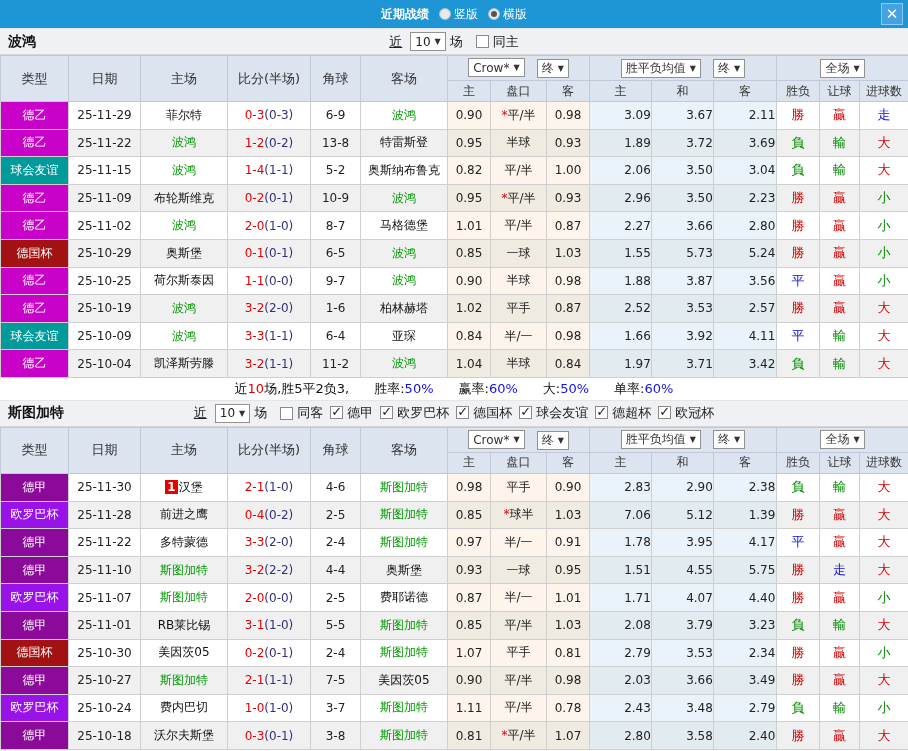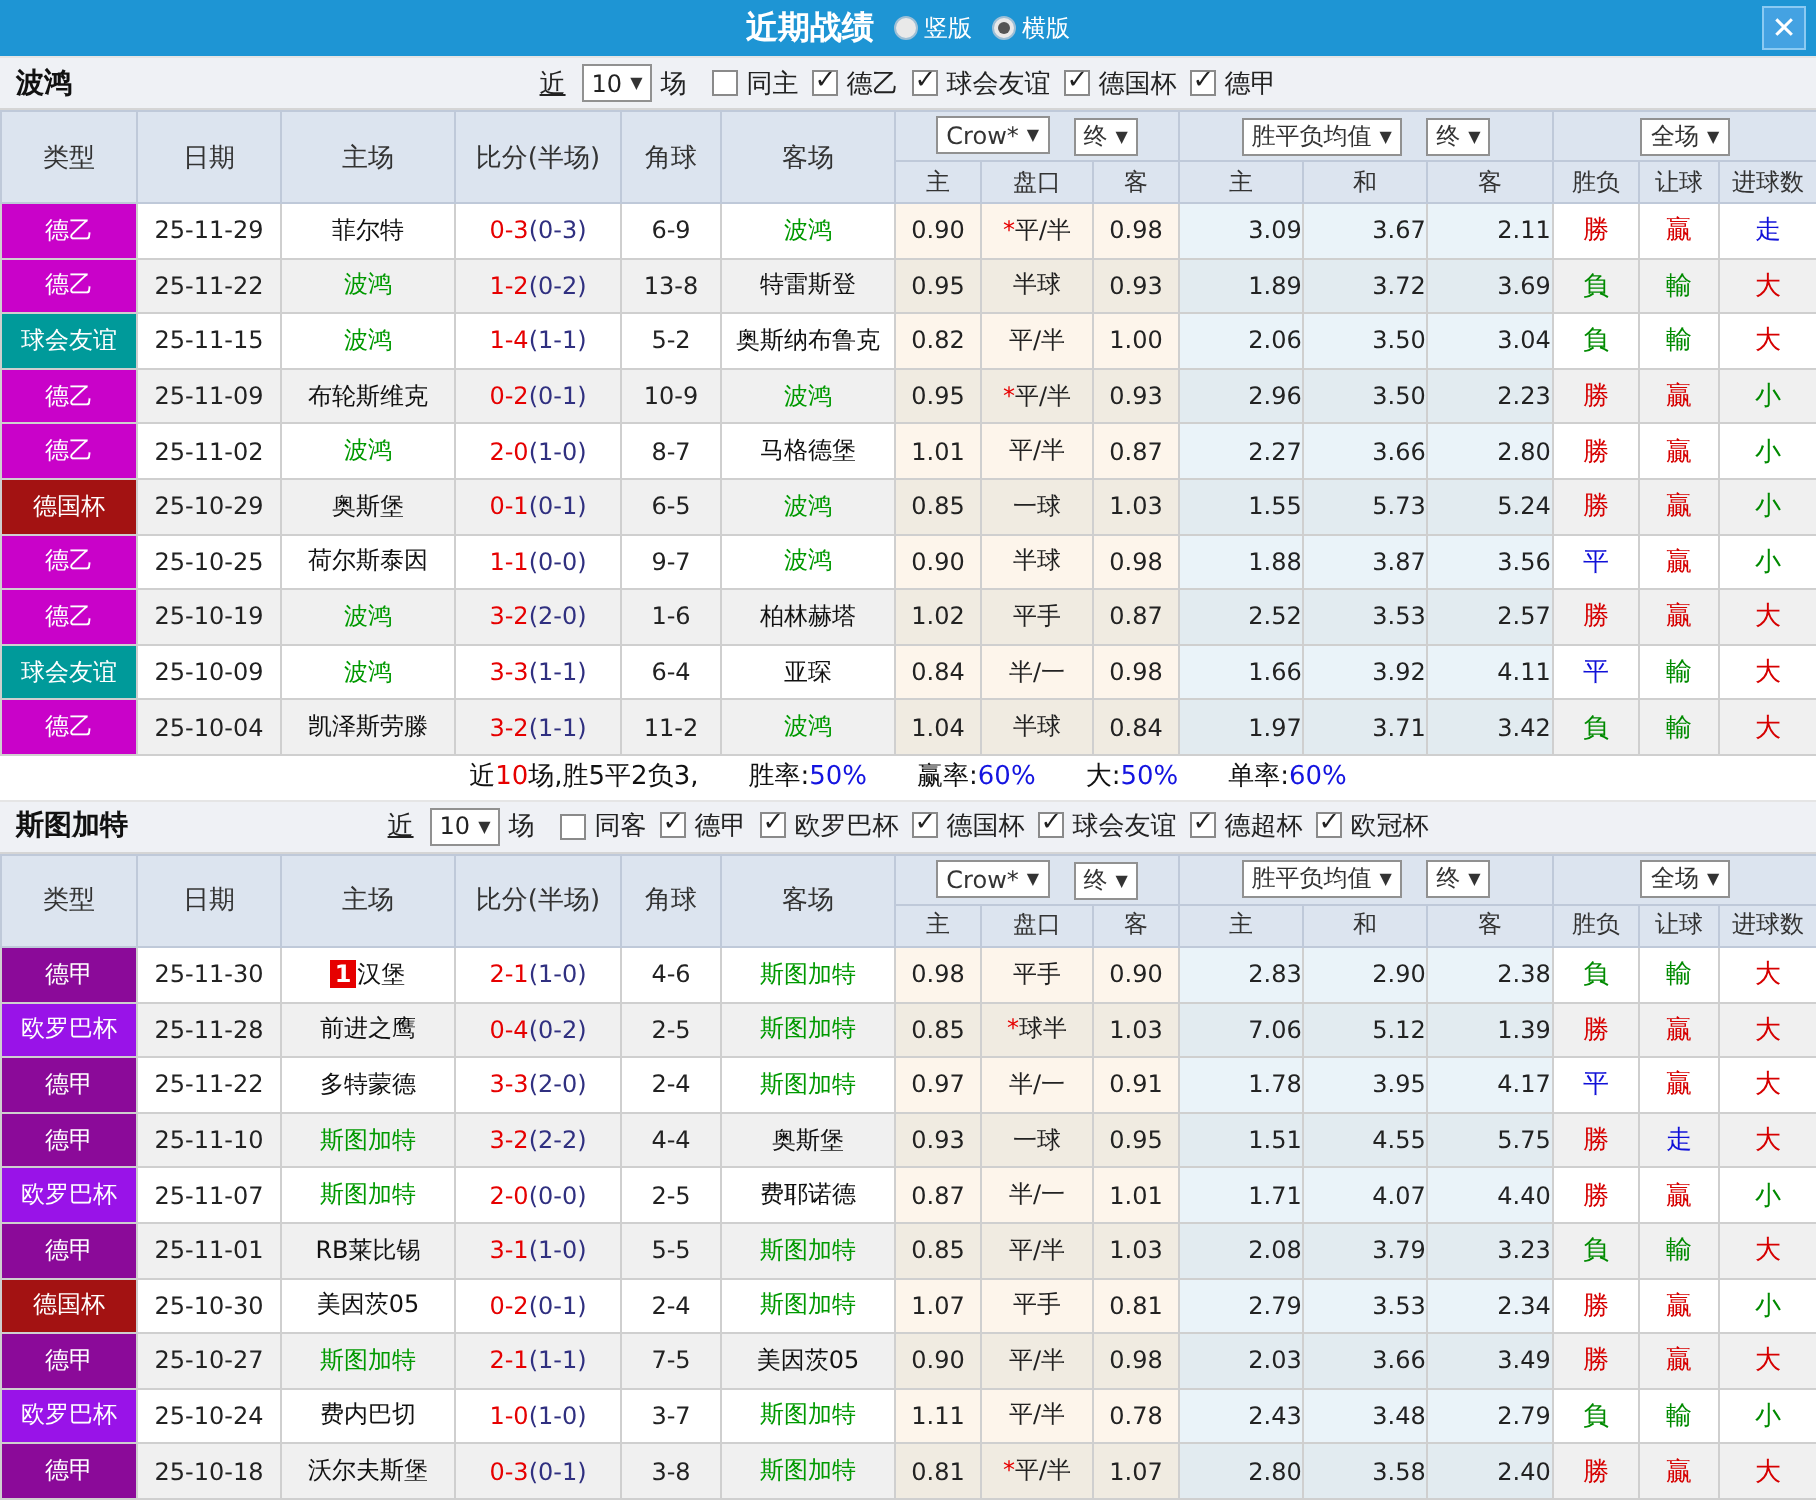--- a/index.html
+++ b/index.html
@@ -2,21 +2,21 @@
 <html><head>
 <meta charset="utf-8">
 <style>
   * { box-sizing: border-box; }
   html,body { margin:0; padding:0; background:#fff; }
   body { font-family:"DejaVu Sans","Liberation Sans",sans-serif; }
   .window { width:908px; height:751px; position:relative; overflow:hidden; background:#fff; }
 
   
   .titlebar { height:28px; background:#1E95D4; display:flex; align-items:center; justify-content:center; position:relative; color:#fff; }
-  .title { font-weight:bold; font-size:16px; }
+  .title { font-weight:bold; font-size:12px; }
   .radio { width:12px; height:12px; border-radius:50%; background:#E9E9E9; border:1px solid #9DBFD6; display:inline-block; margin:0 3px 0 10px; vertical-align:middle; position:relative; cursor:pointer; }
   .radio.checked::after { content:""; position:absolute; left:2px; top:2px; width:6px; height:6px; border-radius:50%; background:#555; }
   .radio-label { font-size:12px; color:#fff; vertical-align:middle; }
   .close-btn { position:absolute; right:5px; top:3px; width:22px; height:22px; background:#44A2E2; border:1px solid #8BCAF2; color:#fff; font-weight:bold; text-align:center; line-height:20px; font-size:15px; cursor:pointer; }
 
   
   .section-bar { height:27px; background:#EFF1F5; border-bottom:1px solid #D5D5D5; border-top:1px solid #E5E5E5; display:flex; align-items:center; position:relative; font-size:13px; color:#222; }
   .team-name { position:absolute; left:8px; font-weight:bold; font-size:14px; color:#111; }
   .filter-group { margin:0 auto; display:flex; align-items:center; }
   .near { text-decoration:underline; margin-right:4px; }
@@ -72,21 +72,20 @@
     <span class="team-name">波鸿</span>
     <div class="filter-group">
       <span class="near">近</span>
       <span class="sel">
           <span>10</span>
           <span class="arr">▼</span>
         </span>
       <span class="games-label">场</span>
       <span class="cb"></span>
       <span class="cb-label">同主</span>
-      <span><span class="cb checked"></span><span class="cb-label">德乙</span><span class="cb checked"></span><span class="cb-label">球会友谊</span><span class="cb checked"></span><span class="cb-label">德国杯</span><span class="cb checked"></span><span class="cb-label">德甲</span></span>
     </div>
   </div>
 
   <table>
     <colgroup>
       <col style="width:68px">
         <col style="width:72px">
         <col style="width:87px">
         <col style="width:83px">
         <col style="width:50px">

